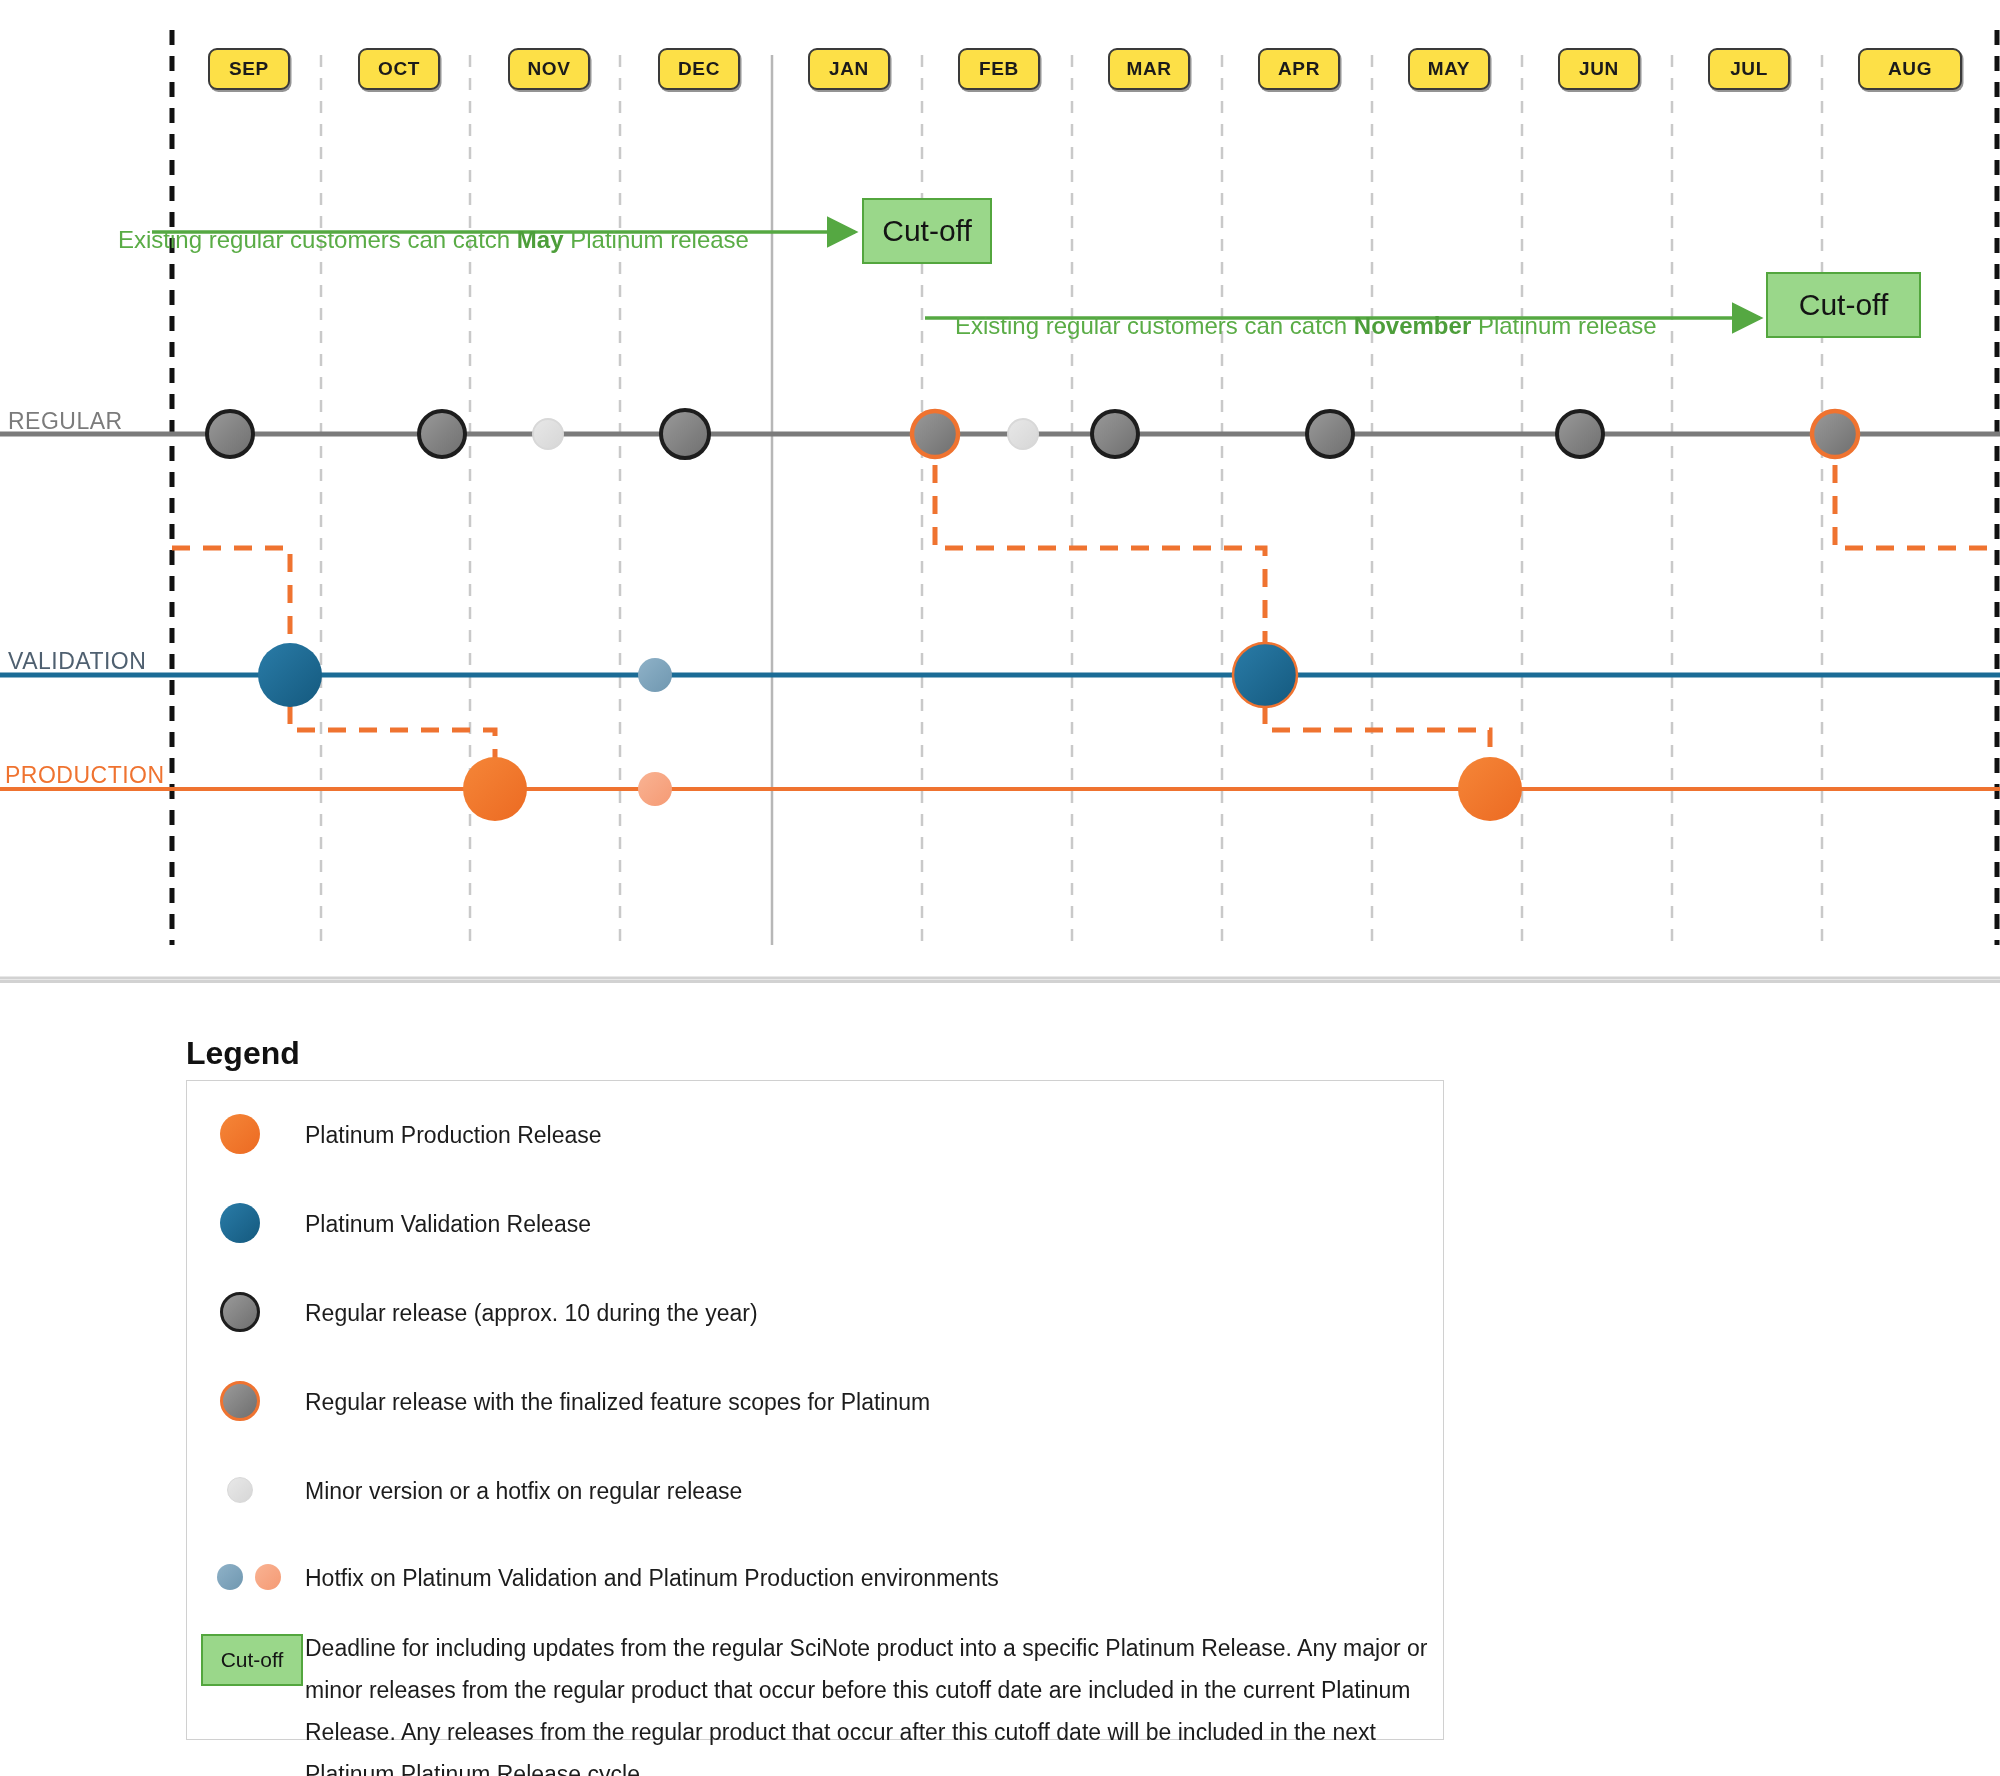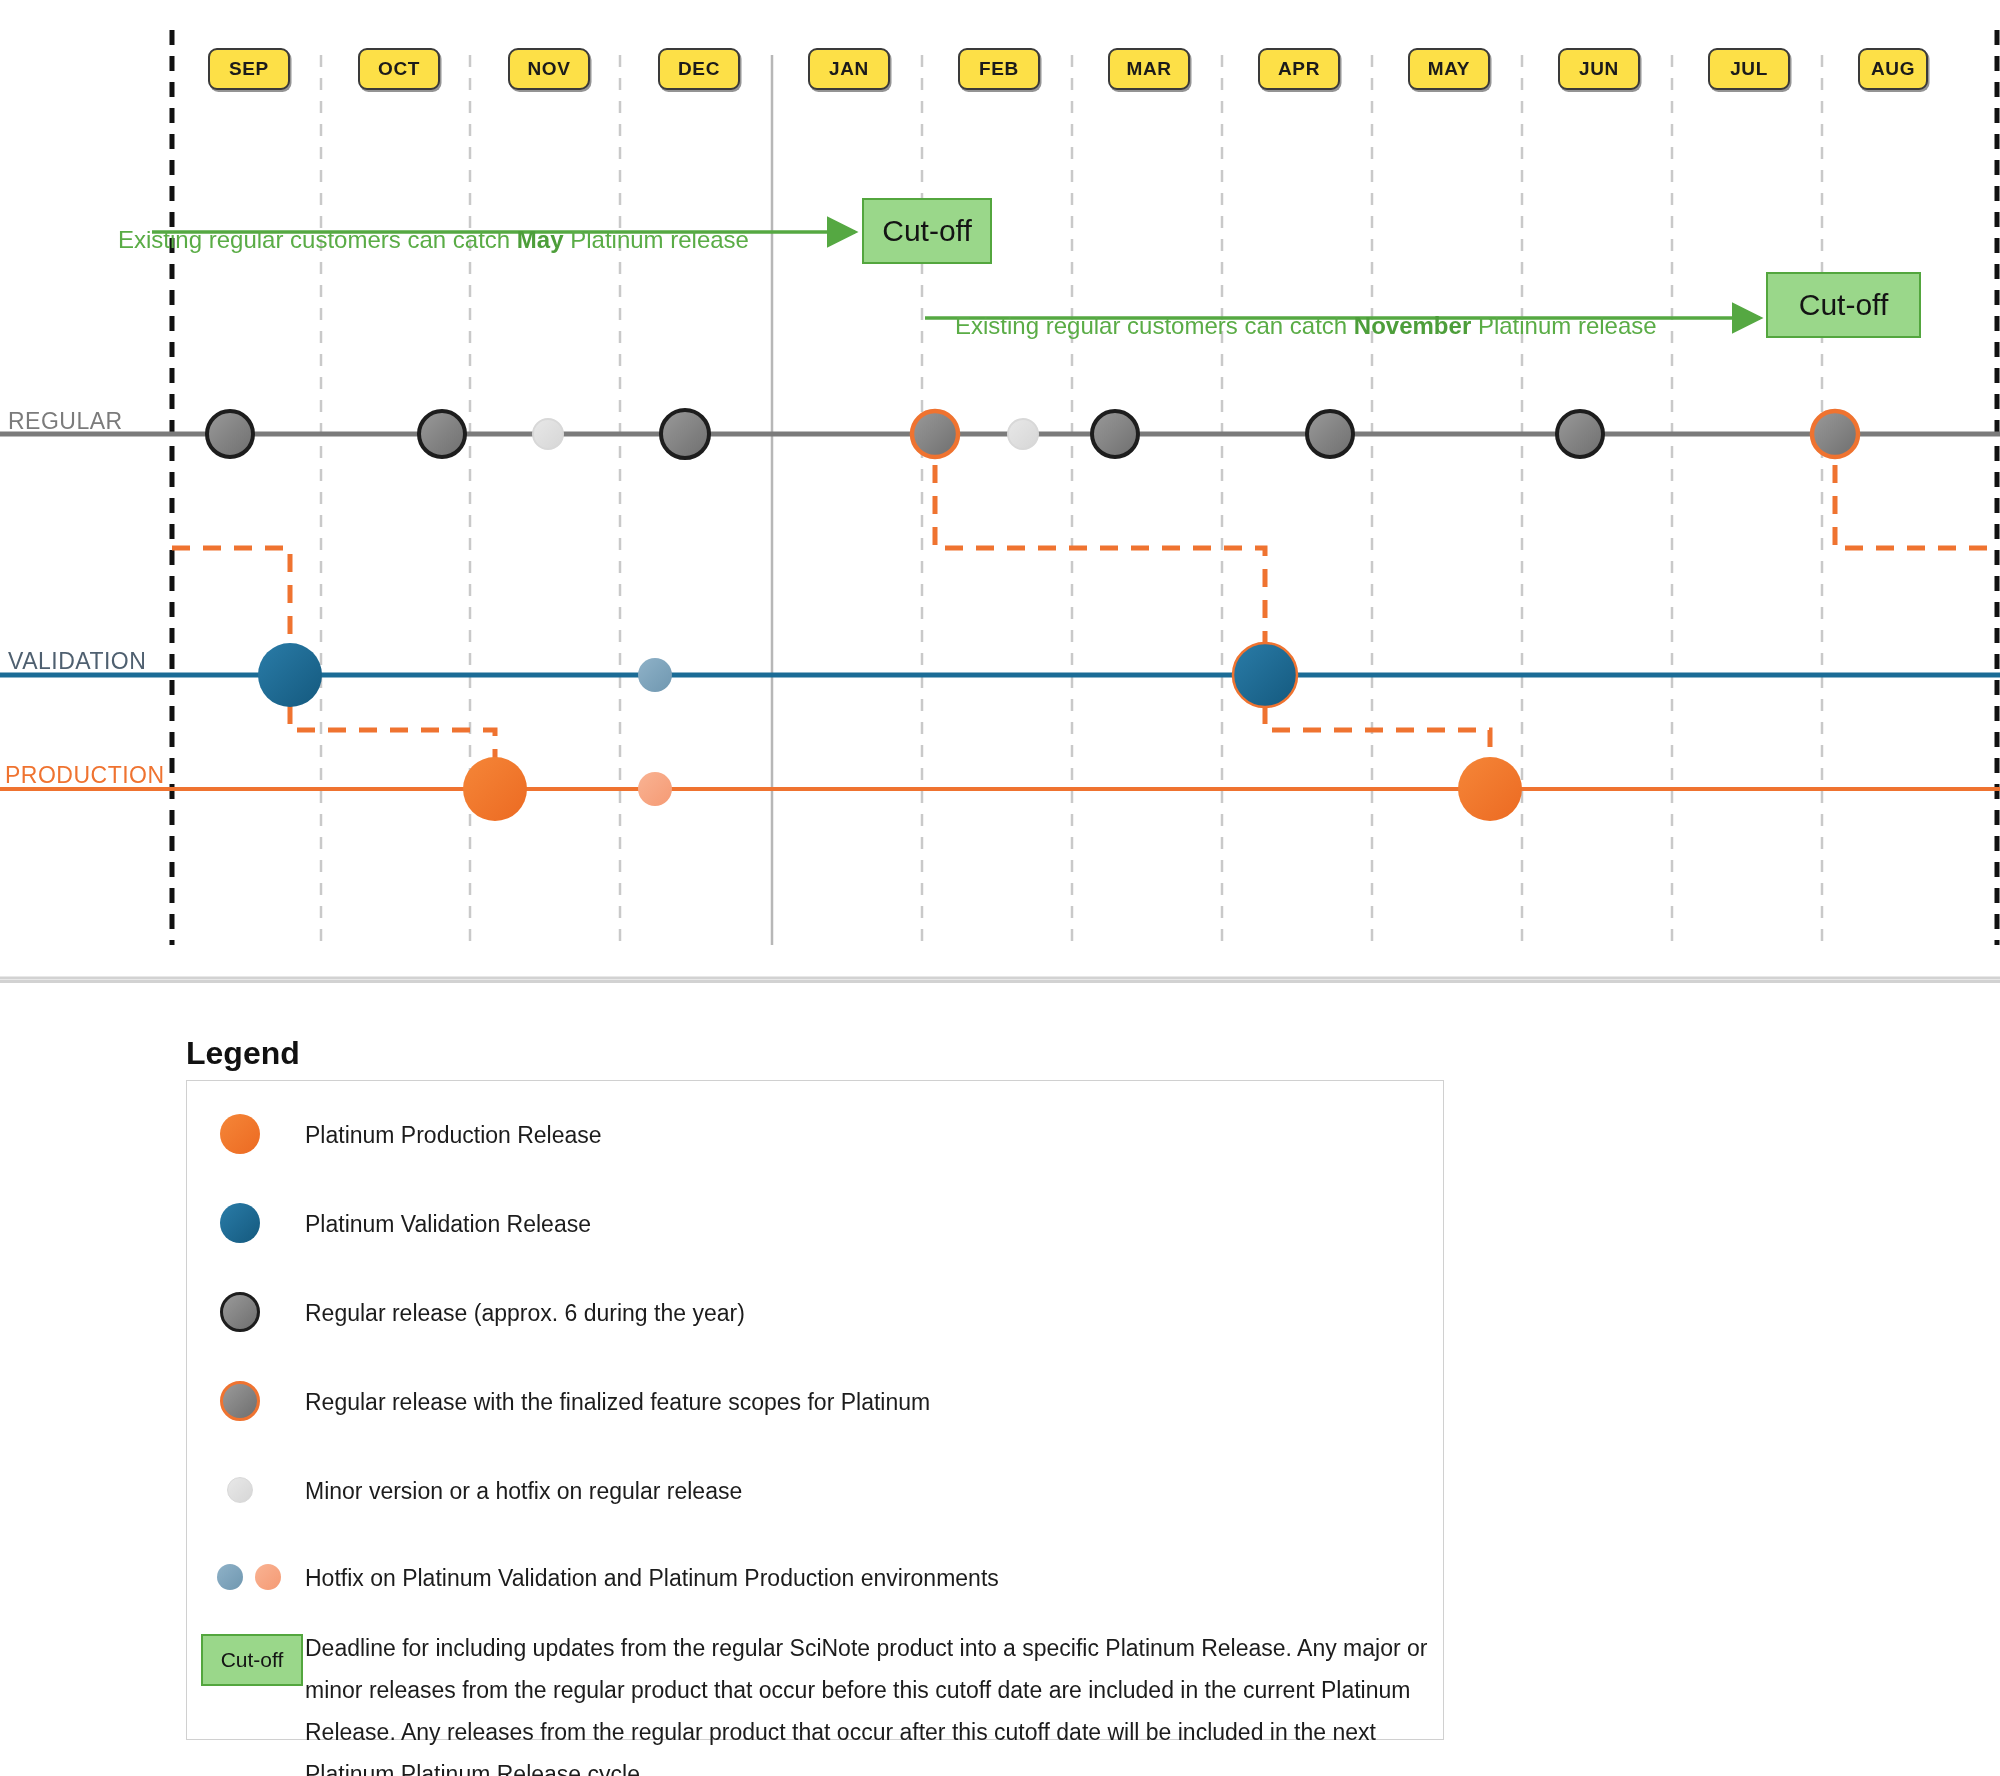--- a/index.html
+++ b/index.html
@@ -194,21 +194,21 @@
   <div class="month-chip" style="left:358px;top:48px;width:82px;">OCT</div>
   <div class="month-chip" style="left:508px;top:48px;width:82px;border-radius:10px;">NOV</div>
   <div class="month-chip" style="left:658px;top:48px;width:82px;">DEC</div>
   <div class="month-chip" style="left:808px;top:48px;width:82px;">JAN</div>
   <div class="month-chip" style="left:958px;top:48px;width:82px;">FEB</div>
   <div class="month-chip" style="left:1108px;top:48px;width:82px;">MAR</div>
   <div class="month-chip" style="left:1258px;top:48px;width:82px;">APR</div>
   <div class="month-chip" style="left:1408px;top:48px;width:82px;">MAY</div>
   <div class="month-chip" style="left:1558px;top:48px;width:82px;">JUN</div>
   <div class="month-chip" style="left:1708px;top:48px;width:82px;">JUL</div>
-  <div class="month-chip" style="left:1858px;top:48px;width:70px;">AUG</div>
+  <div class="month-chip" style="left:1858px;top:48px;width:104px;">AUG</div>
 
   <div class="lane-label regular" style="left:8px;top:408px;">REGULAR</div>
   <div class="lane-label validation" style="left:8px;top:648px;">VALIDATION</div>
   <div class="lane-label production" style="left:5px;top:762px;">PRODUCTION</div>
 
   <div class="annot-text" style="left:118px;top:190px;">
     <span>Existing regular customers can catch </span><b>May</b><span> Platinum release</span>
   </div>
   <div class="cutoff-box" style="left:862px;top:198px;width:130px;height:66px;">Cut-off</div>
 
@@ -224,21 +224,21 @@
 
   <div id="legend-box">
 
     <div class="legend-dot" style="left:33px;top:33px;width:40px;height:40px;background:linear-gradient(135deg,#f58638,#ec6a22);"></div>
     <div class="legend-text" style="left:118px;top:36px;">Platinum Production Release</div>
 
     <div class="legend-dot" style="left:33px;top:122px;width:40px;height:40px;background:linear-gradient(135deg,#2a7ca8,#14597e);"></div>
     <div class="legend-text" style="left:118px;top:125px;">Platinum Validation Release</div>
 
     <div class="legend-dot" style="left:33px;top:211px;width:40px;height:40px;background:linear-gradient(135deg,#9a9a9a,#6e6e6e);border:3px solid #1d1d1d;"></div>
-    <div class="legend-text" style="left:118px;top:214px;">Regular release (approx. 6 during the year)</div>
+    <div class="legend-text" style="left:118px;top:214px;">Regular release (approx. 10 during the year)</div>
 
     <div class="legend-dot" style="left:33px;top:300px;width:40px;height:40px;background:linear-gradient(135deg,#9a9a9a,#6e6e6e);border:3.5px solid #ef7330;"></div>
     <div class="legend-text" style="left:118px;top:303px;">Regular release with the finalized feature scopes for Platinum</div>
 
     <div class="legend-dot" style="left:40px;top:396px;width:26px;height:26px;background:linear-gradient(135deg,#e8e8e8,#d6d6d6);border:1.5px solid #d8d8d8;"></div>
     <div class="legend-text" style="left:118px;top:392px;">Minor version or a hotfix on regular release</div>
 
     <div class="legend-dot" style="left:30px;top:483px;width:26px;height:26px;background:linear-gradient(135deg,#8fb2c8,#6f97b0);"></div>
     <div class="legend-dot" style="left:68px;top:483px;width:26px;height:26px;background:linear-gradient(135deg,#f9b393,#f59a74);"></div>
     <div class="legend-text" style="left:118px;top:479px;">Hotfix on Platinum Validation and Platinum Production environments</div>

